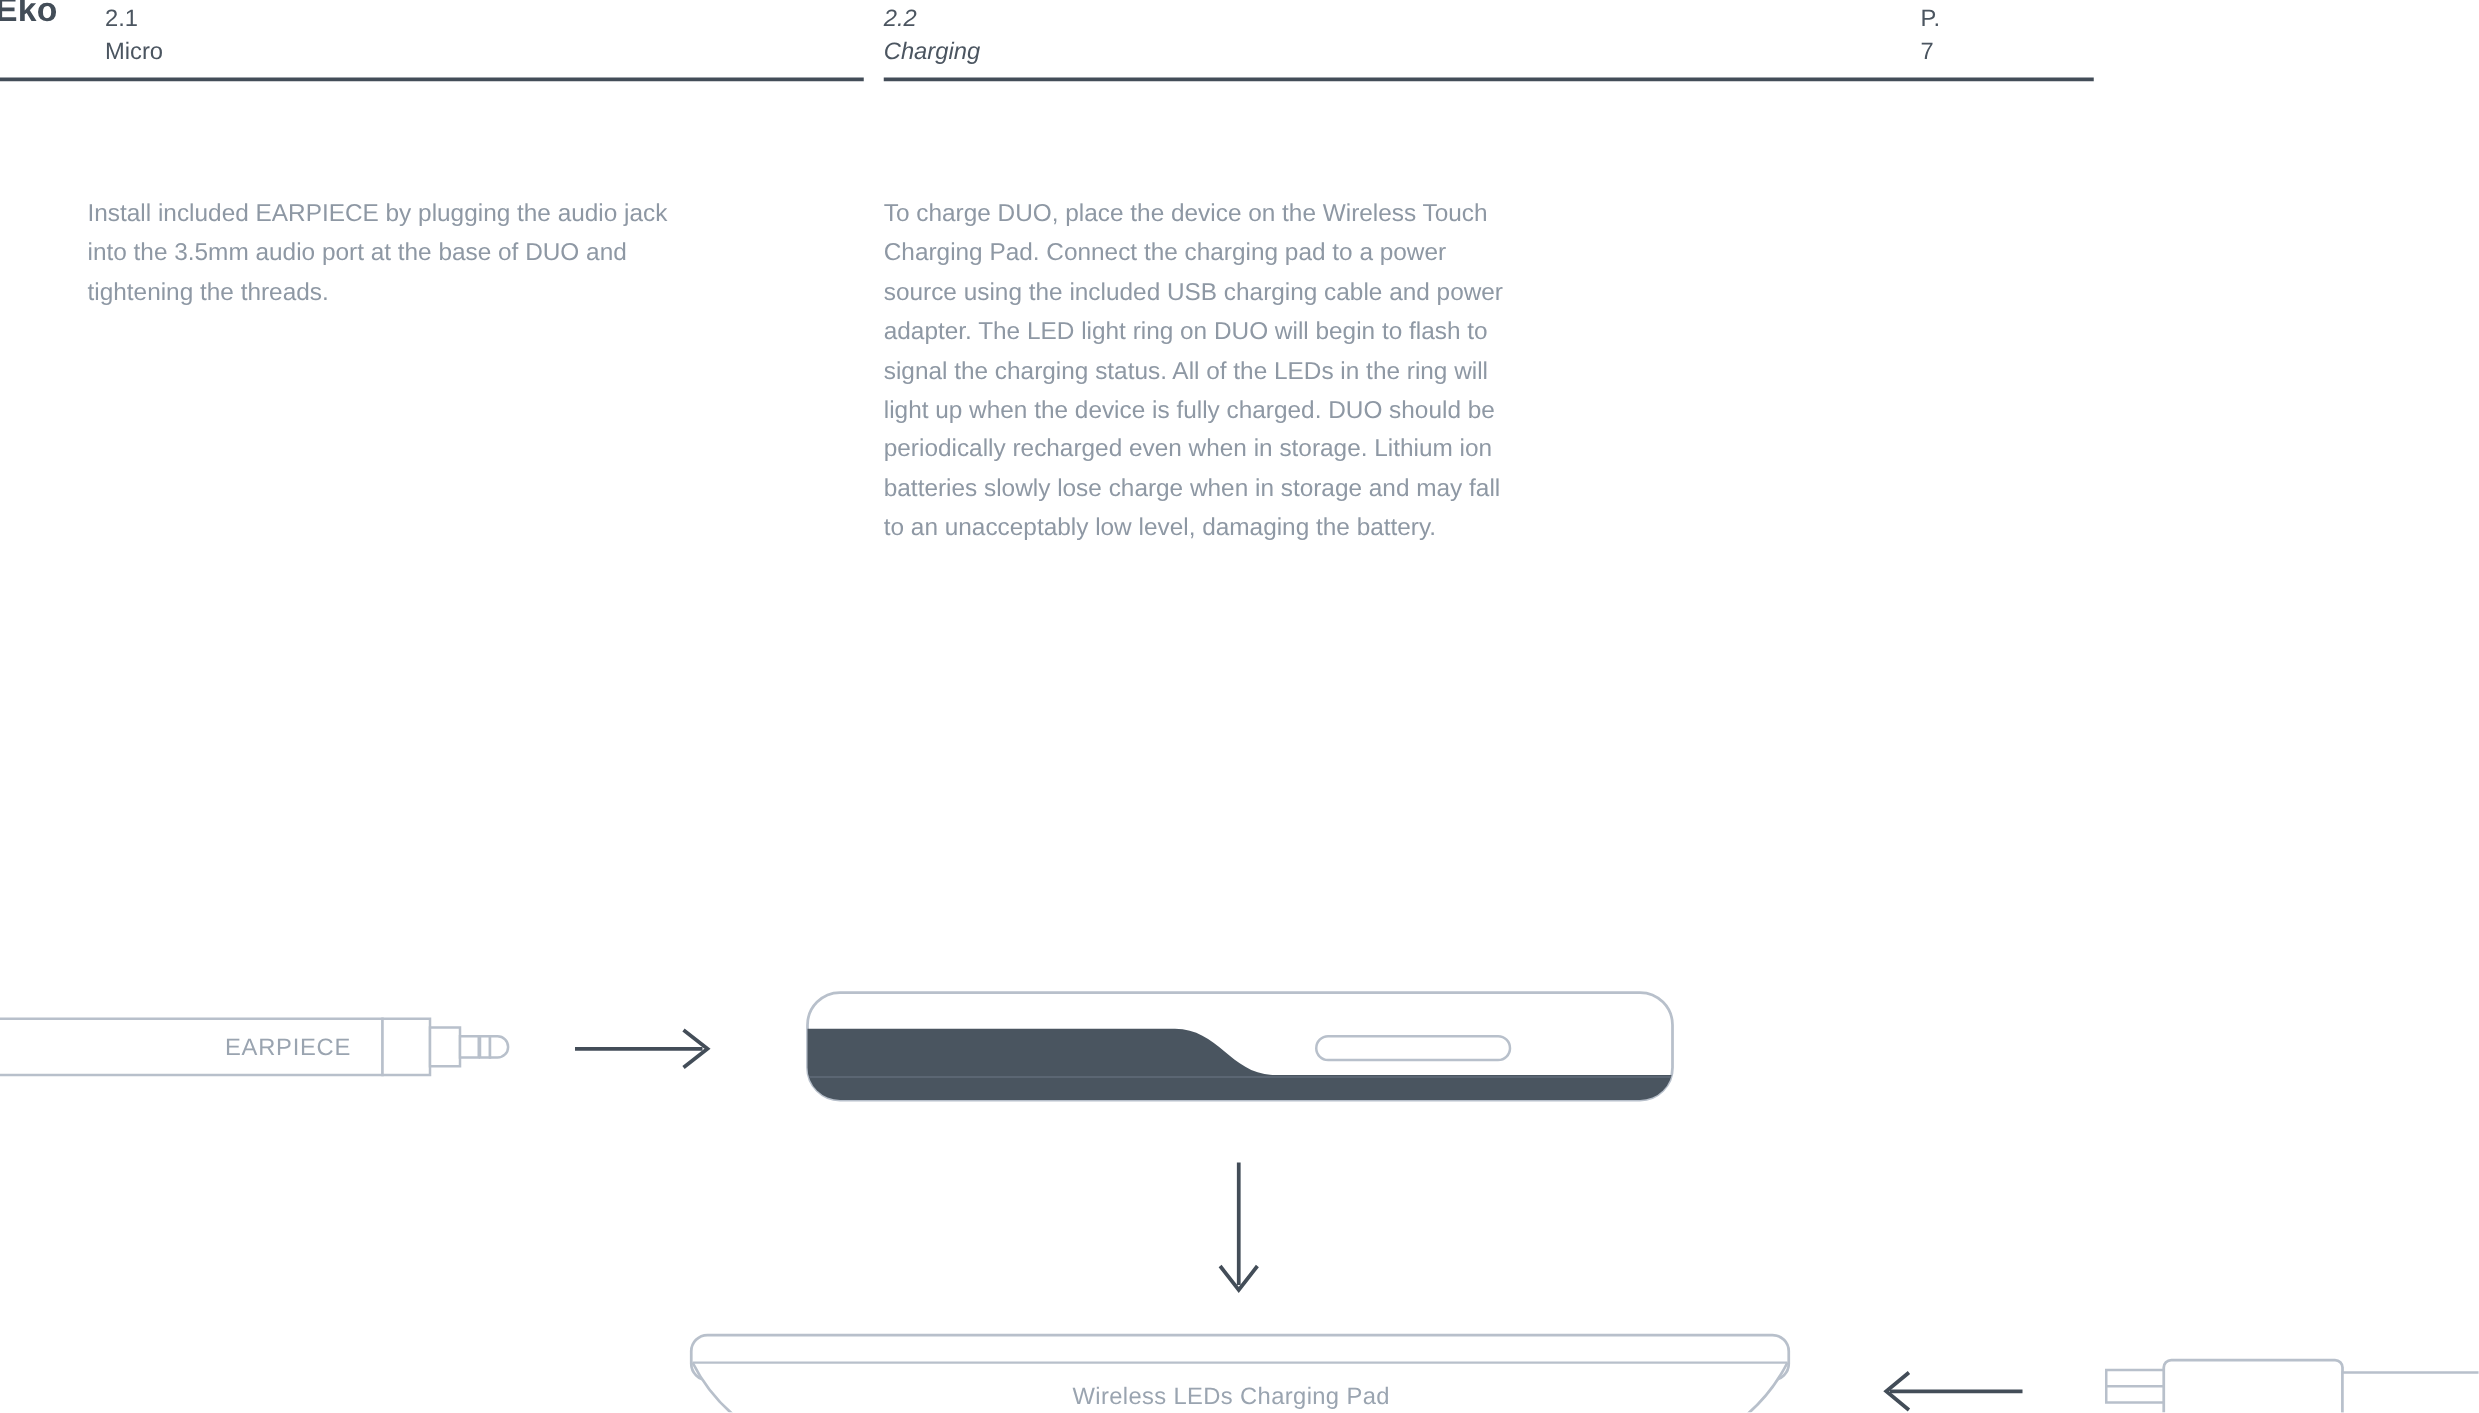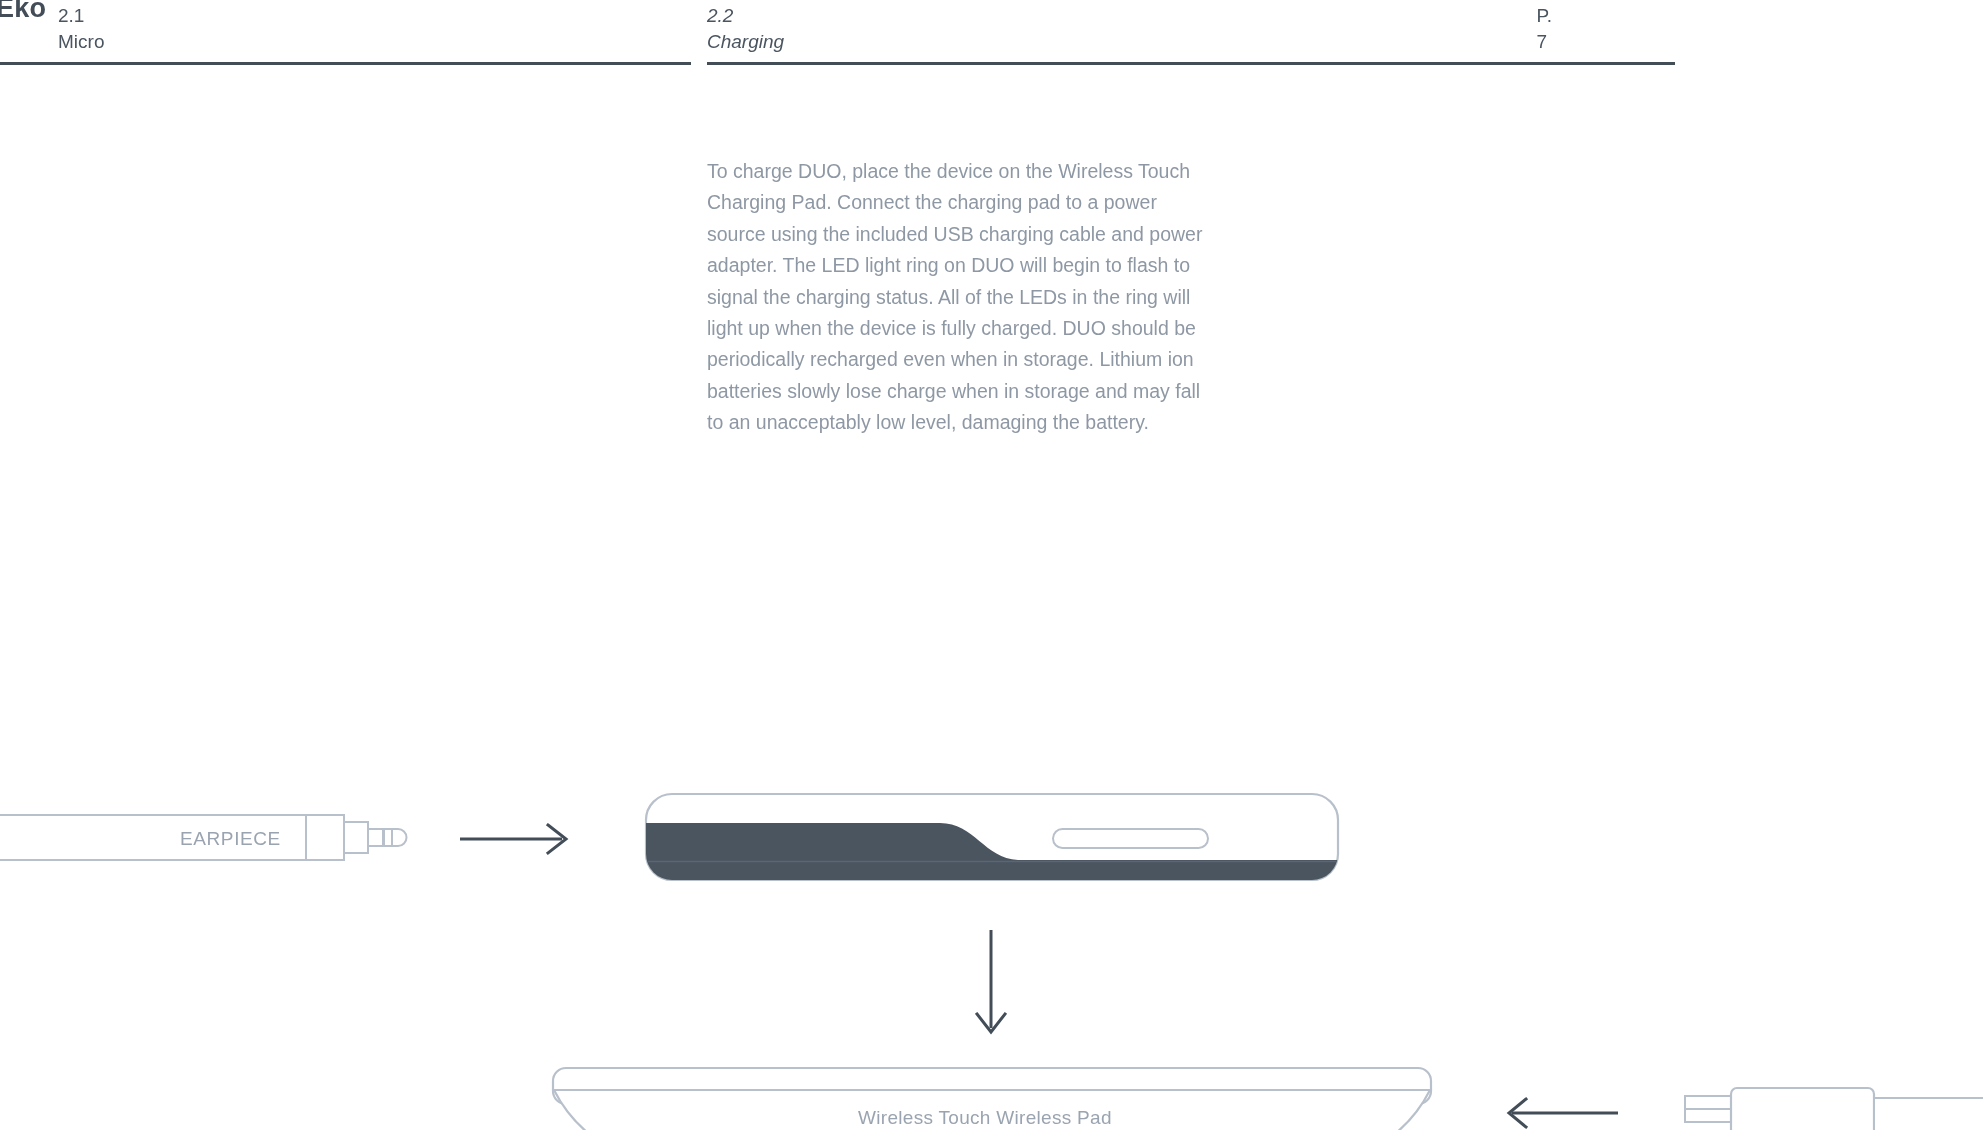--- a/index.html
+++ b/index.html
@@ -34,21 +34,21 @@
   .hdr-block {
     position: absolute;
     top: 3px;
     font-size: 19px;
     color: #4b5560;
     line-height: 1.38;
   }
   .hdr-num { display: block; }
   .hdr-title { display: block; }
 
-  .hdr-left   { left: 58px; }
+  .hdr-left   { left: 84px; }
   .hdr-mid    { left: 707px; font-style: italic; }
   .hdr-right  { right: 123px; text-align: left; }
 
   .rule {
     position: absolute;
     top: 62px;
     height: 3px;
     background: #434d58;
   }
   .rule-left  { left: 0px;   width: 691px; }
@@ -110,20 +110,23 @@
   </div>
 
   <div class="hdr-block hdr-right">
     <span class="hdr-num">P.</span>
     <span class="hdr-title">7</span>
   </div>
 
   <div class="rule rule-left"></div>
   <div class="rule rule-right"></div>
 
+  <div class="col col-left">
+    <p>Install included EARPIECE by plugging the audio jack into the 3.5mm audio port at the base of DUO and tightening the threads.</p>
+  </div>
 
   <div class="col col-right">
     <p>To charge DUO, place the device on the Wireless Touch Charging Pad. Connect the charging pad to a power source using the included USB charging cable and power adapter. The LED light ring on DUO will begin to flash to signal the charging status. All of the LEDs in the ring will light up when the device is fully charged. DUO should be periodically recharged even when in storage. Lithium ion batteries slowly lose charge when in storage and may fall to an unacceptably low level, damaging the battery.</p>
   </div>
 
   <div class="art">
     <svg width="1983" height="1130" viewBox="0 0 1983 1130" fill="none" xmlns="http://www.w3.org/2000/svg">
 
       <g>
         <rect x="-60" y="815" width="366" height="45" fill="#ffffff" stroke="#b8c0cb" stroke-width="2"></rect>
@@ -191,16 +194,16 @@
 
         <rect x="1731" y="1088" width="143" height="60" rx="6" ry="6" fill="#ffffff" stroke="#b8c0cb" stroke-width="2.2"></rect>
 
         <rect x="1874" y="1098" width="130" height="34" fill="#ffffff" stroke="#b8c0cb" stroke-width="2"></rect>
       </g>
 
     </svg>
   </div>
 
   <div class="lbl lbl-earpiece">EARPIECE</div>
-  <div class="lbl lbl-pad">Wireless Touch Wireless Pad</div>
+  <div class="lbl lbl-pad">Wireless LEDs Charging Pad</div>
   <div class="lbl lbl-usb">Micro USB</div>
 
 </div>
 
 </body></html>

